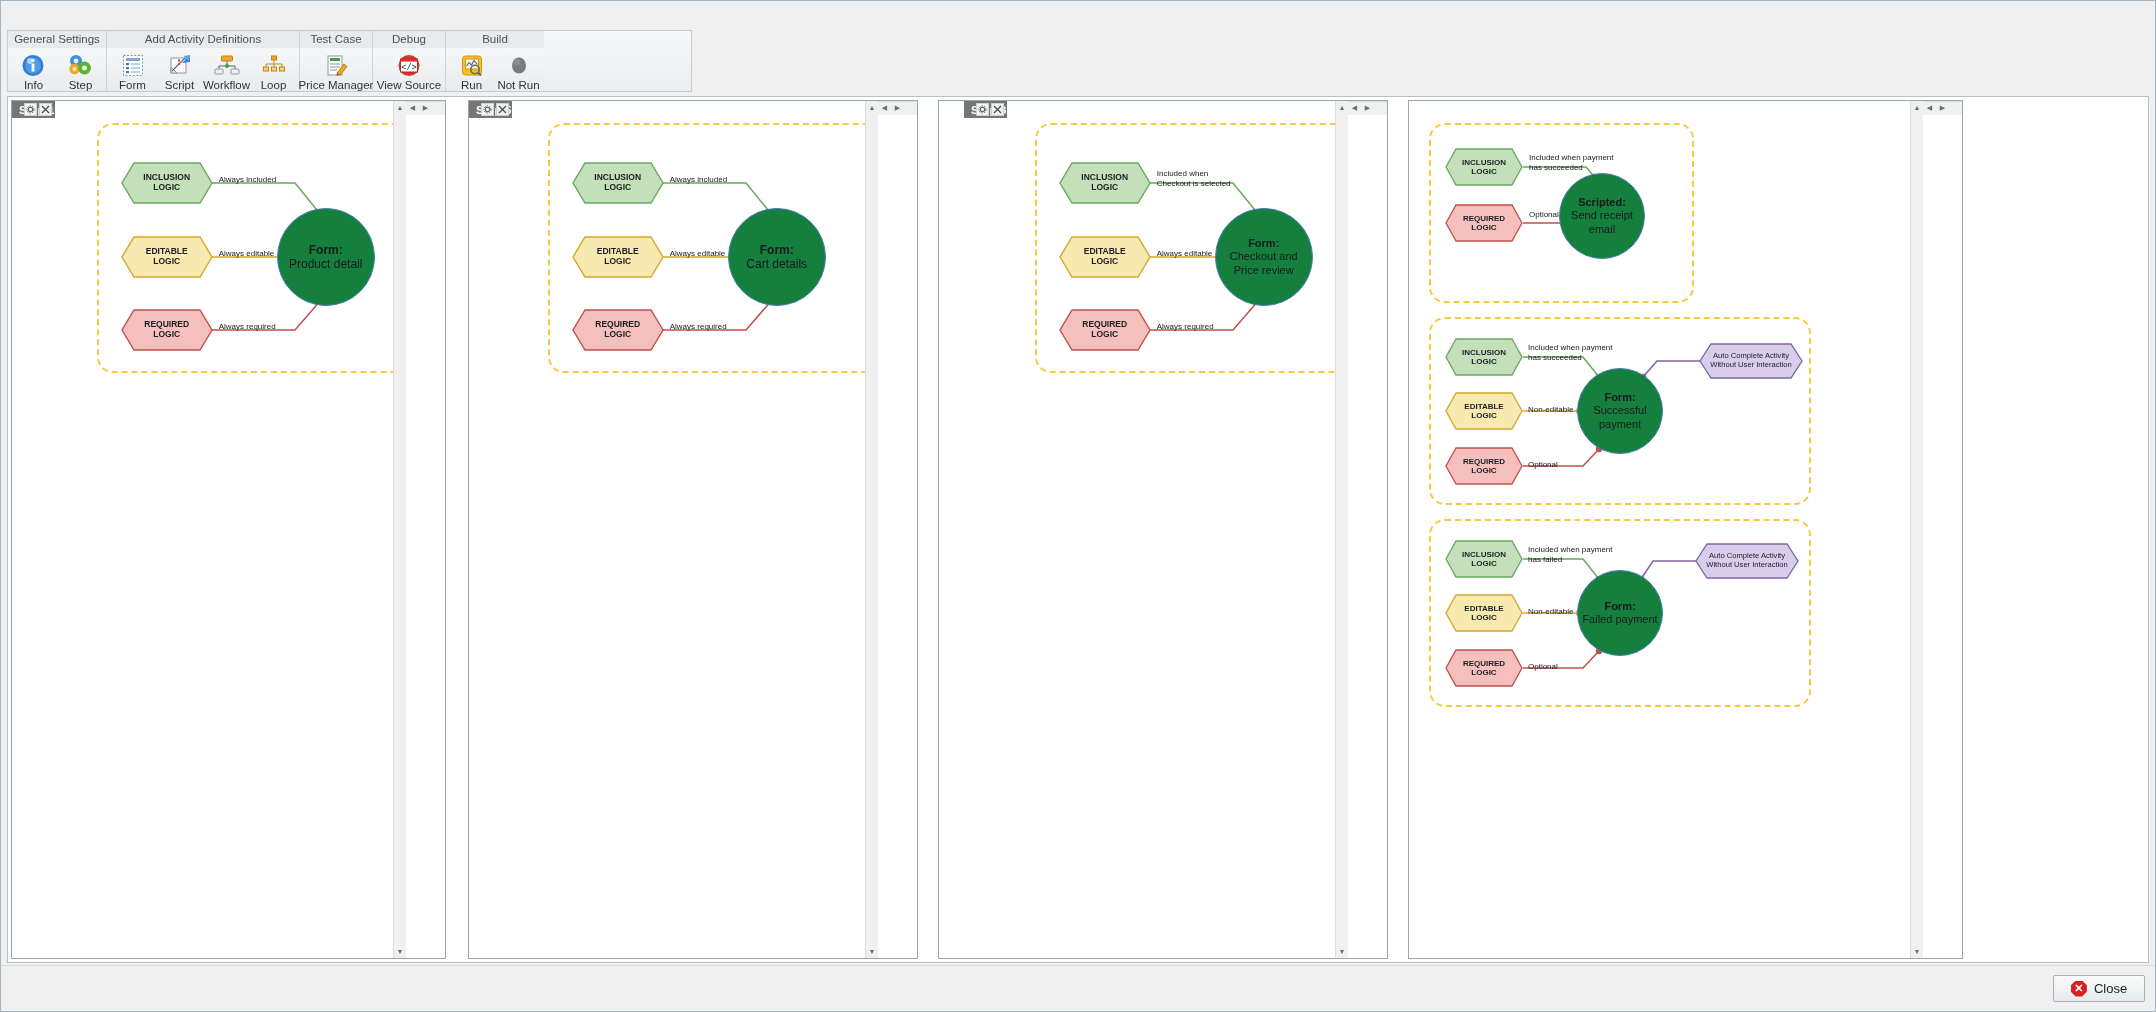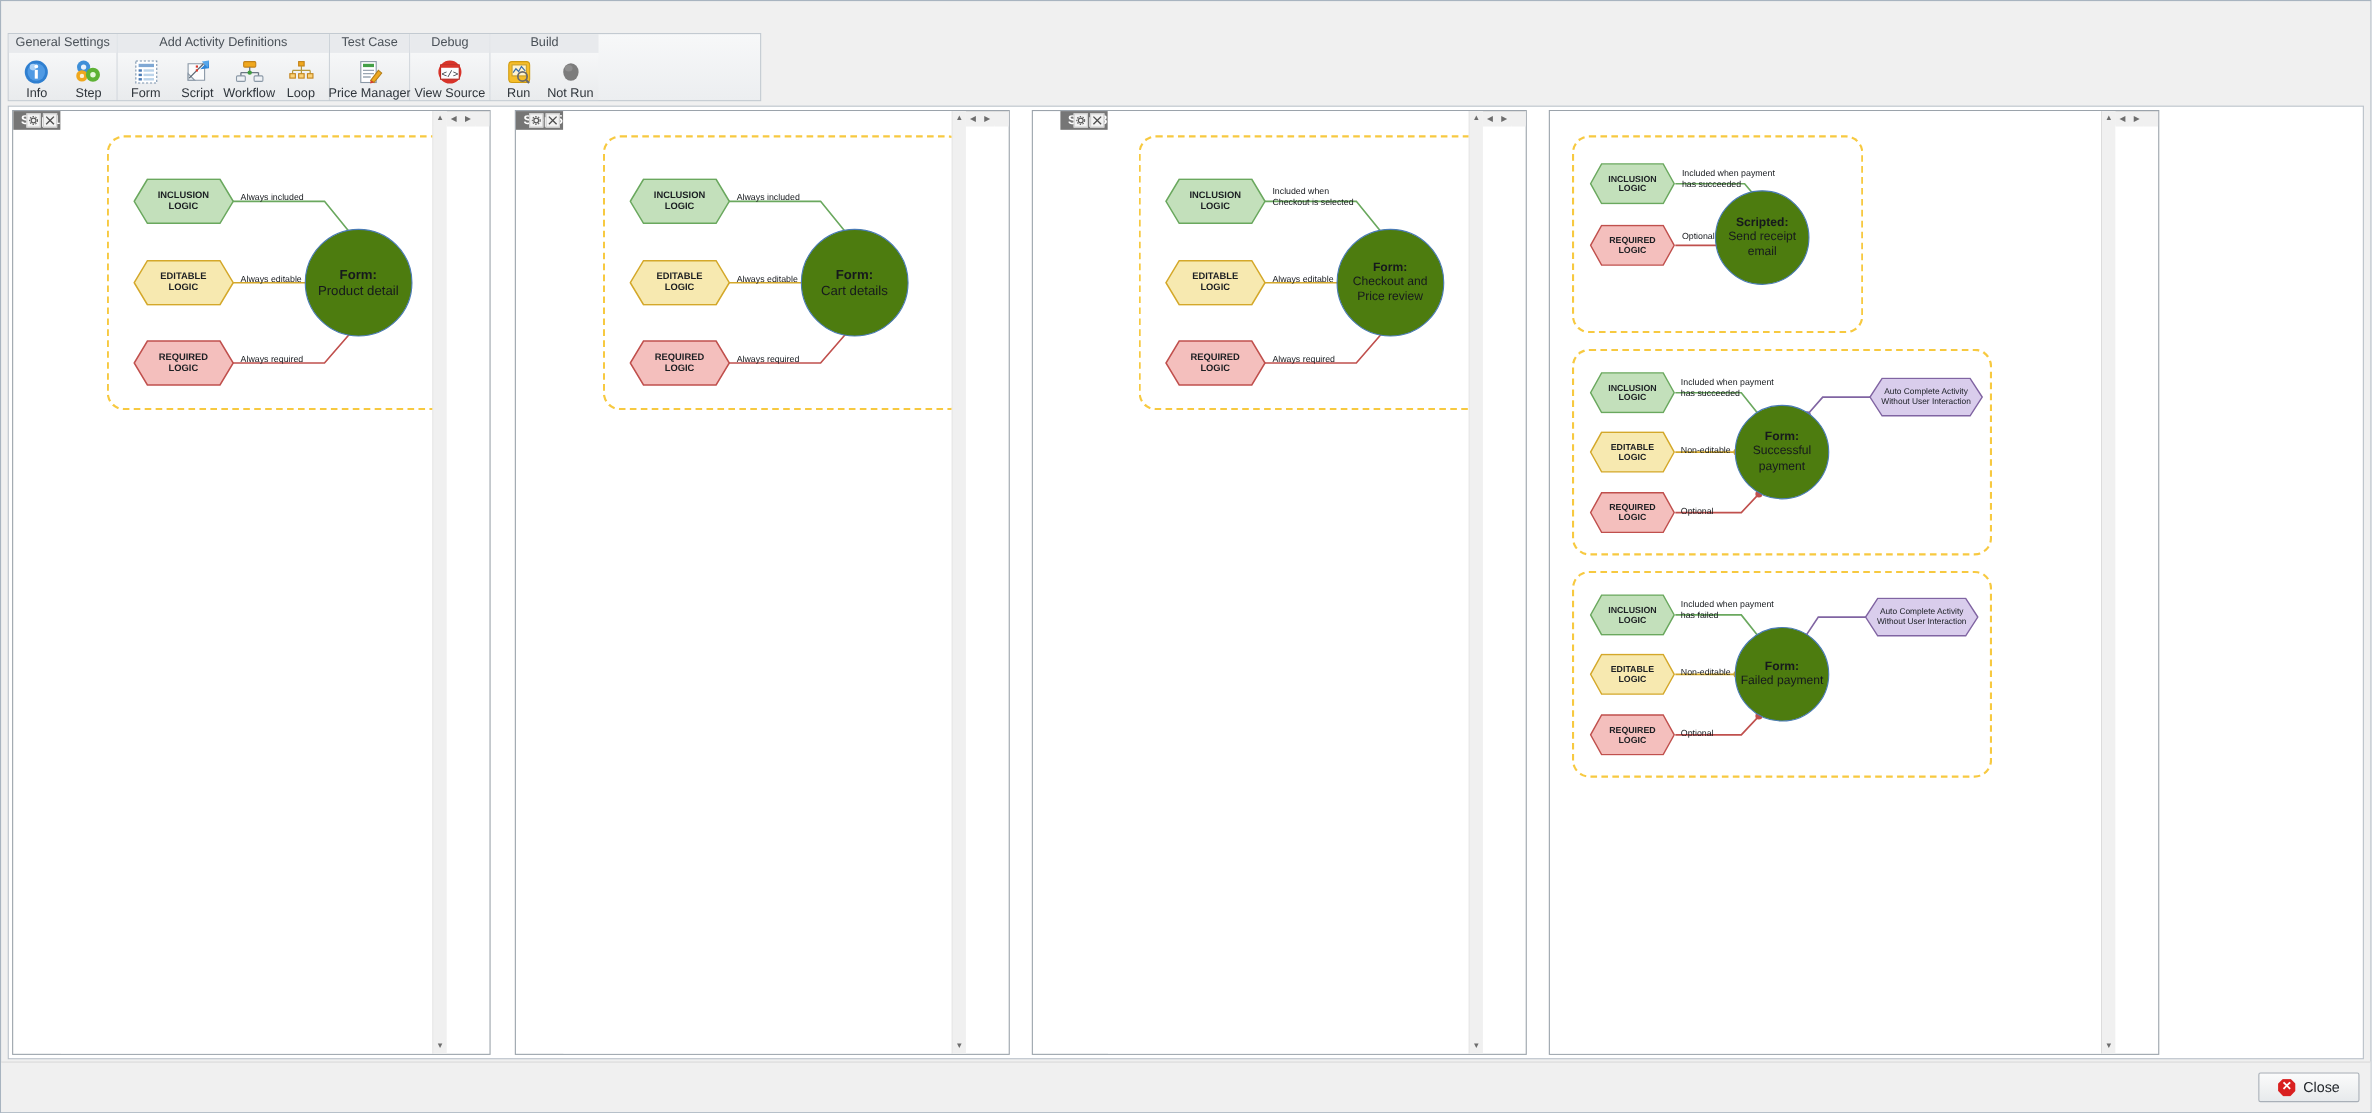--- a/index.html
+++ b/index.html
@@ -137,21 +137,21 @@
     display: flex; flex-direction: column; align-items: center; justify-content: center;
     text-align: center; line-height: 1.15;
     font-size: 8.5px; font-weight: bold; color: #1b1e22;
     pointer-events: none;
   }
   .hexlbl.auto { font-weight: normal; font-size: 7.6px; color: #20242a; line-height: 1.18; }
 
   
   .node {
     position: absolute; border-radius: 50%;
-    background: #4d7c0f; border: 1.6px solid #4a7bb5;
+    background: #15803d; border: 1.6px solid #4a7bb5;
     display: flex; flex-direction: column;
     align-items: center; justify-content: center; text-align: center;
     color: #16191d;
   }
   .node-kind { font-size: 12px; font-weight: bold; line-height: 1.2; }
   .node-name { font-size: 12px; font-weight: normal; line-height: 1.2; }
   .node.small .node-kind, .node.small .node-name { font-size: 11px; }
 
   
   .elabel {

